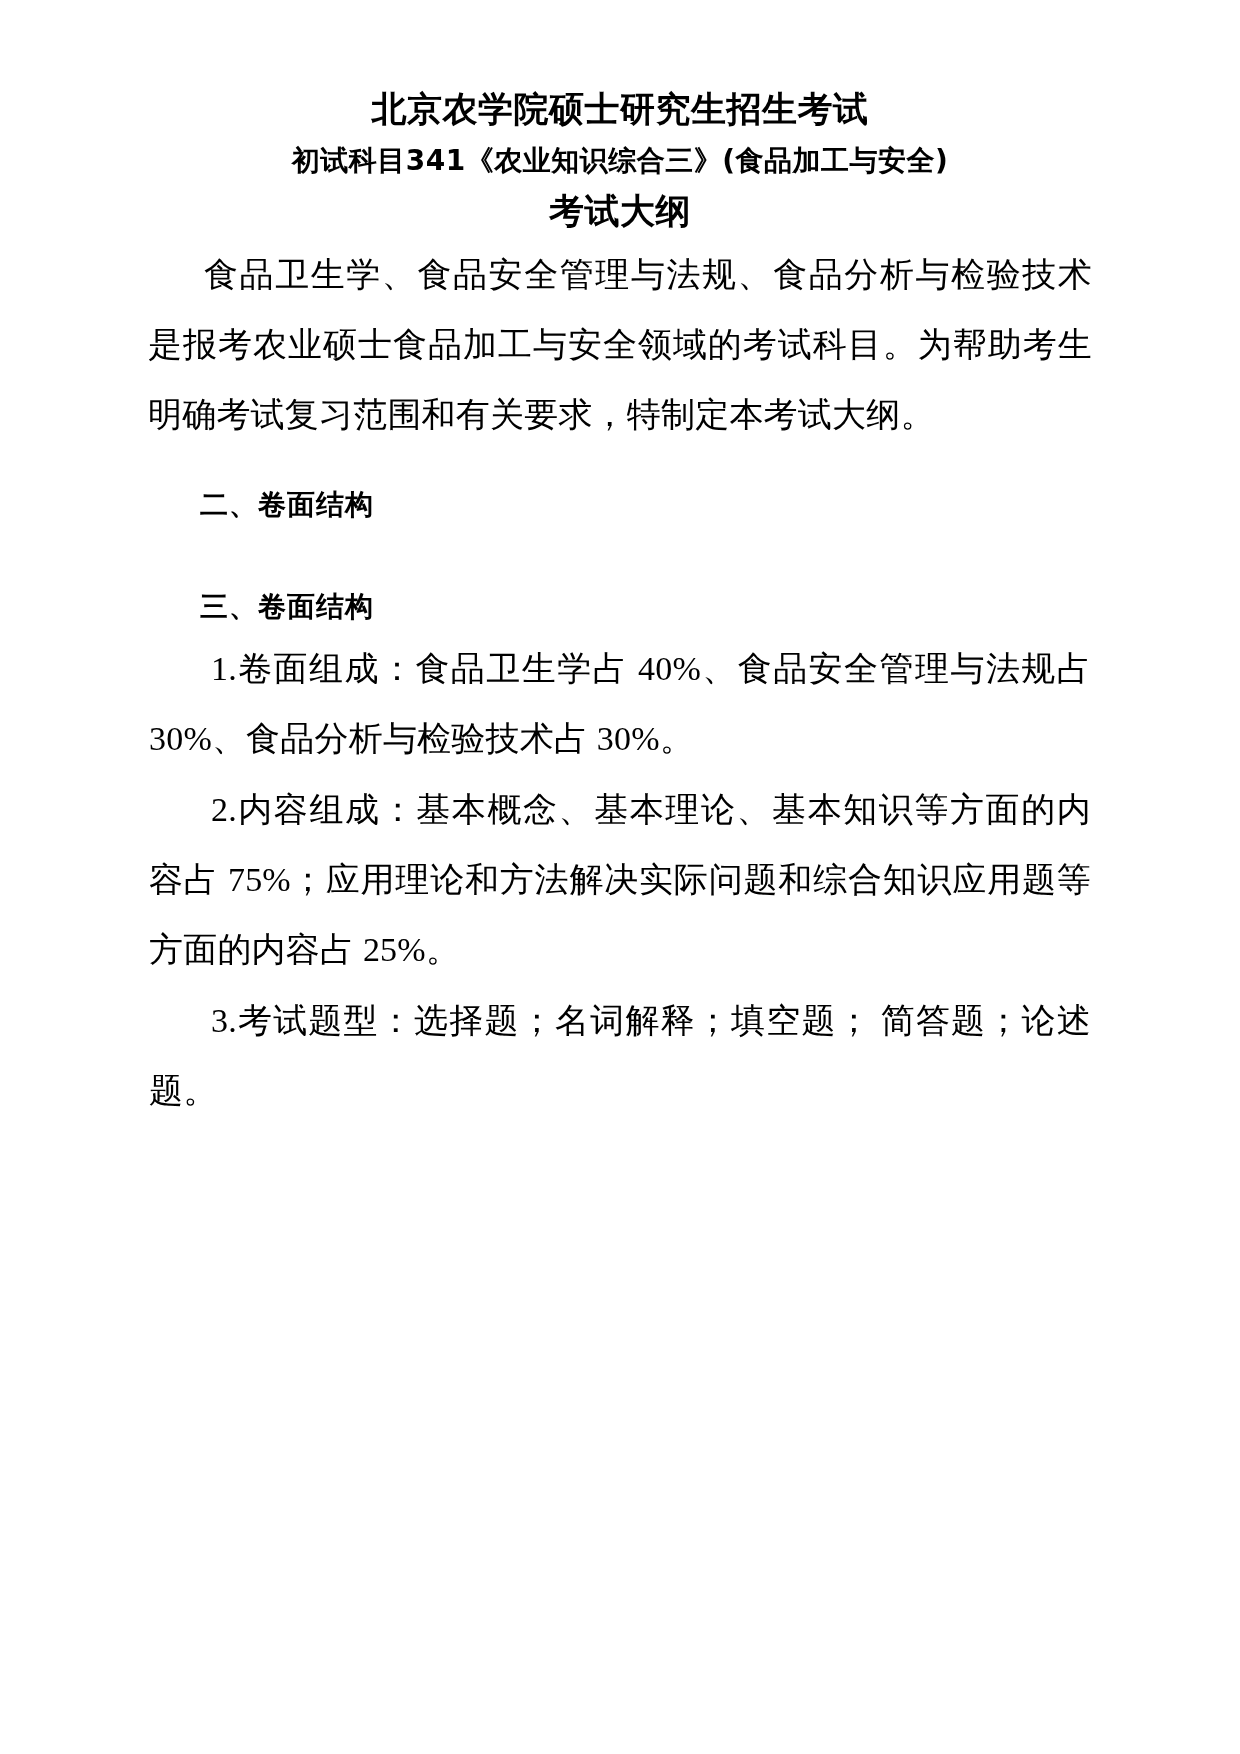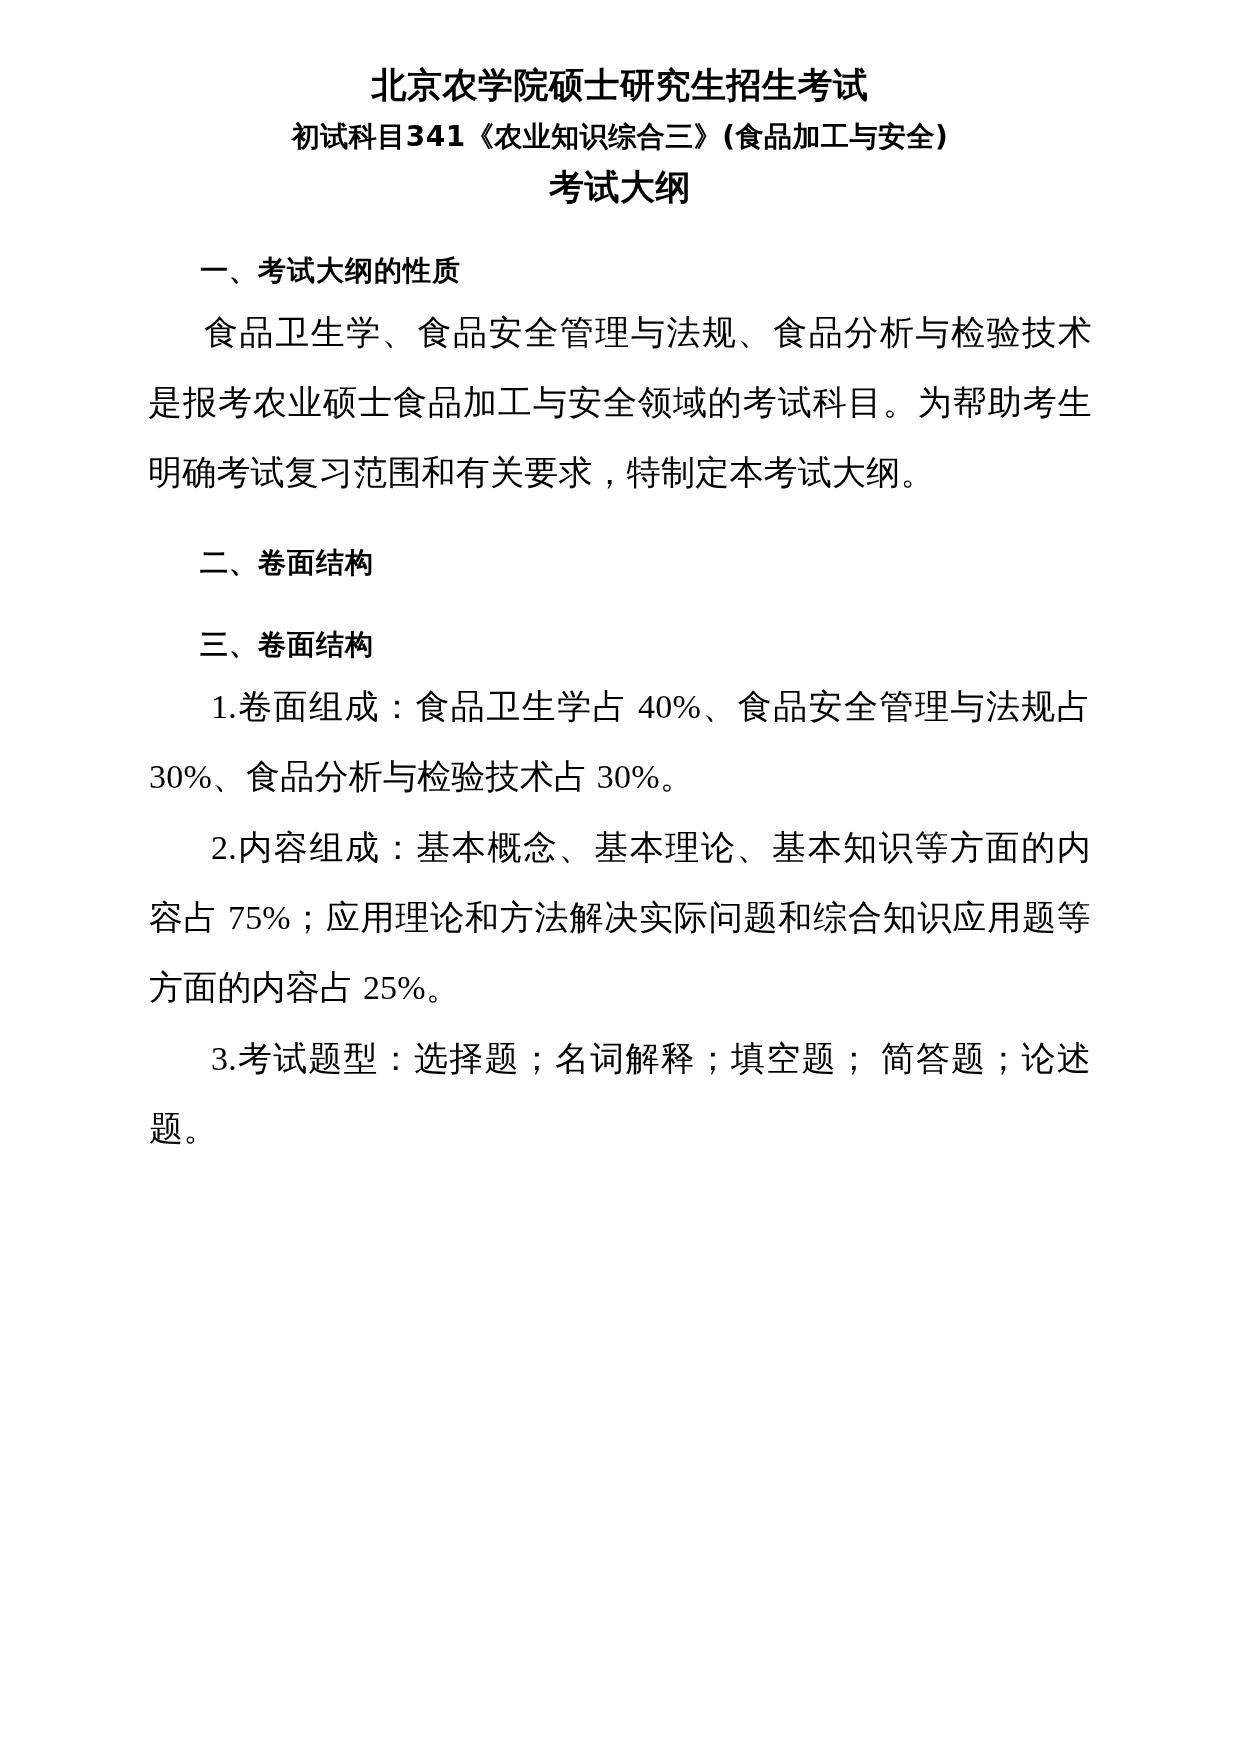--- a/index.html
+++ b/index.html
@@ -12,21 +12,21 @@
     height: 1754px;
     font-family: "Liberation Serif", "DejaVu Serif", serif;
     color: #000000;
     -webkit-font-smoothing: none;
   }
   .page {
     position: relative;
     width: 1240px;
     height: 1754px;
     box-sizing: border-box;
-    padding: 57px 148px 60px 148px;
+    padding: 81px 148px 60px 148px;
     background: #ffffff;
   }
   .doc-title {
     text-align: center;
     font-family: "DejaVu Sans", "Liberation Sans", sans-serif;
     font-weight: bold;
     font-size: 35px;
     line-height: 1.62;
     letter-spacing: 0.5px;
     margin: 0;
@@ -54,35 +54,34 @@
     margin: 0;
     text-align: justify;
     text-justify: inter-ideograph;
     text-indent: 56px;
     letter-spacing: 0.2px;
   }
   p.body-text.tight-indent {
     text-indent: 62px;
   }
   .list-block p.body-text { margin: 1px; }
-  .heading-gap-top { margin-top: 40px; }
+  .heading-gap-top { margin-top: 60px; }
 </style>
 </head>
 <body>
 
 <div class="page">
 
   <h1 class="doc-title">
     <span class="line title-line-1">北京农学院硕士研究生招生考试</span>
     <span class="line title-line-2">初试科目341《农业知识综合三》(食品加工与安全)</span>
     <span class="line title-line-3">考试大纲</span>
   </h1>
 
   <div class="section">
-    <h2 class="section-heading">一、考试大纲的性质</h2>
     <p class="body-text">食品卫生学、食品安全管理与法规、食品分析与检验技术是报考农业硕士食品加工与安全领域的考试科目。为帮助考生明确考试复习范围和有关要求，特制定本考试大纲。</p>
   </div>
 
   <div class="section">
     <h2 class="section-heading">二、卷面结构</h2>
   </div>
 
   <div class="section">
     <h2 class="section-heading heading-gap-top">三、卷面结构</h2>
     <div class="list-block">

